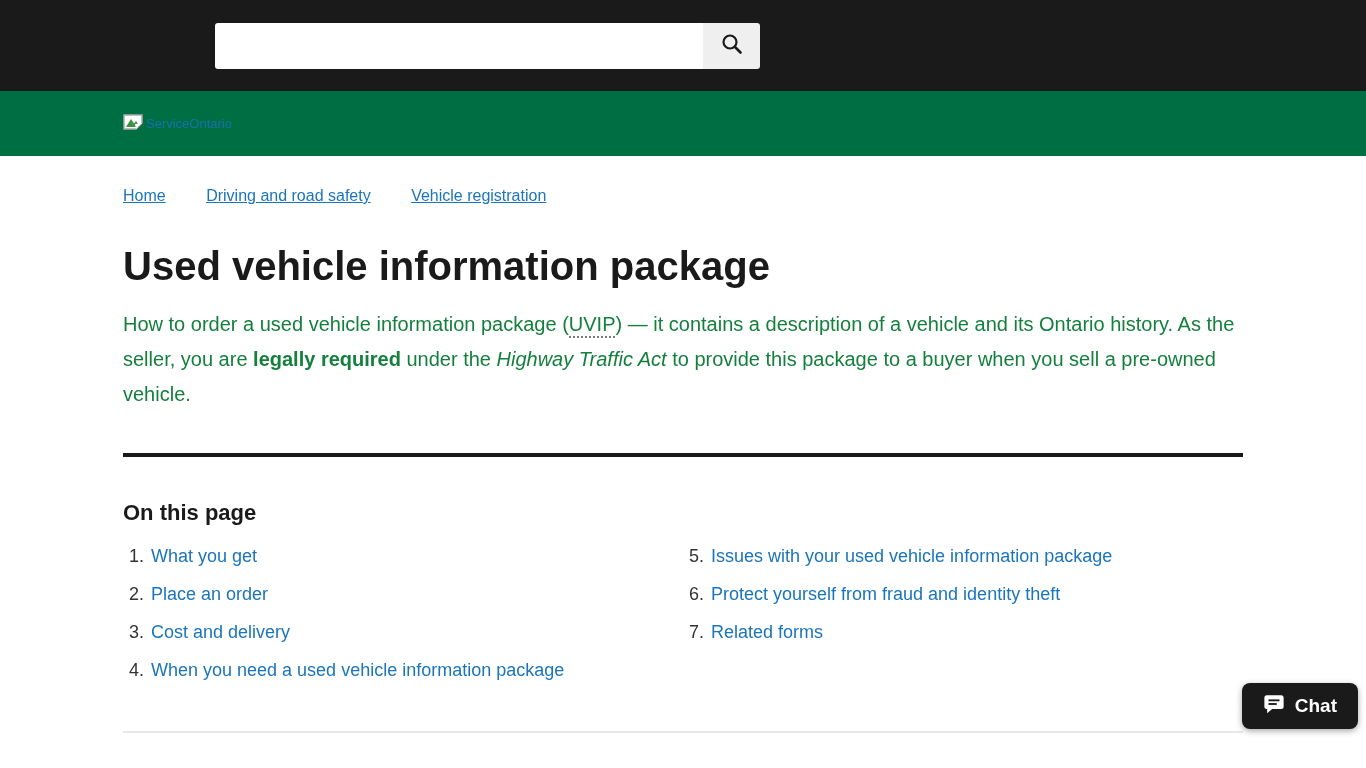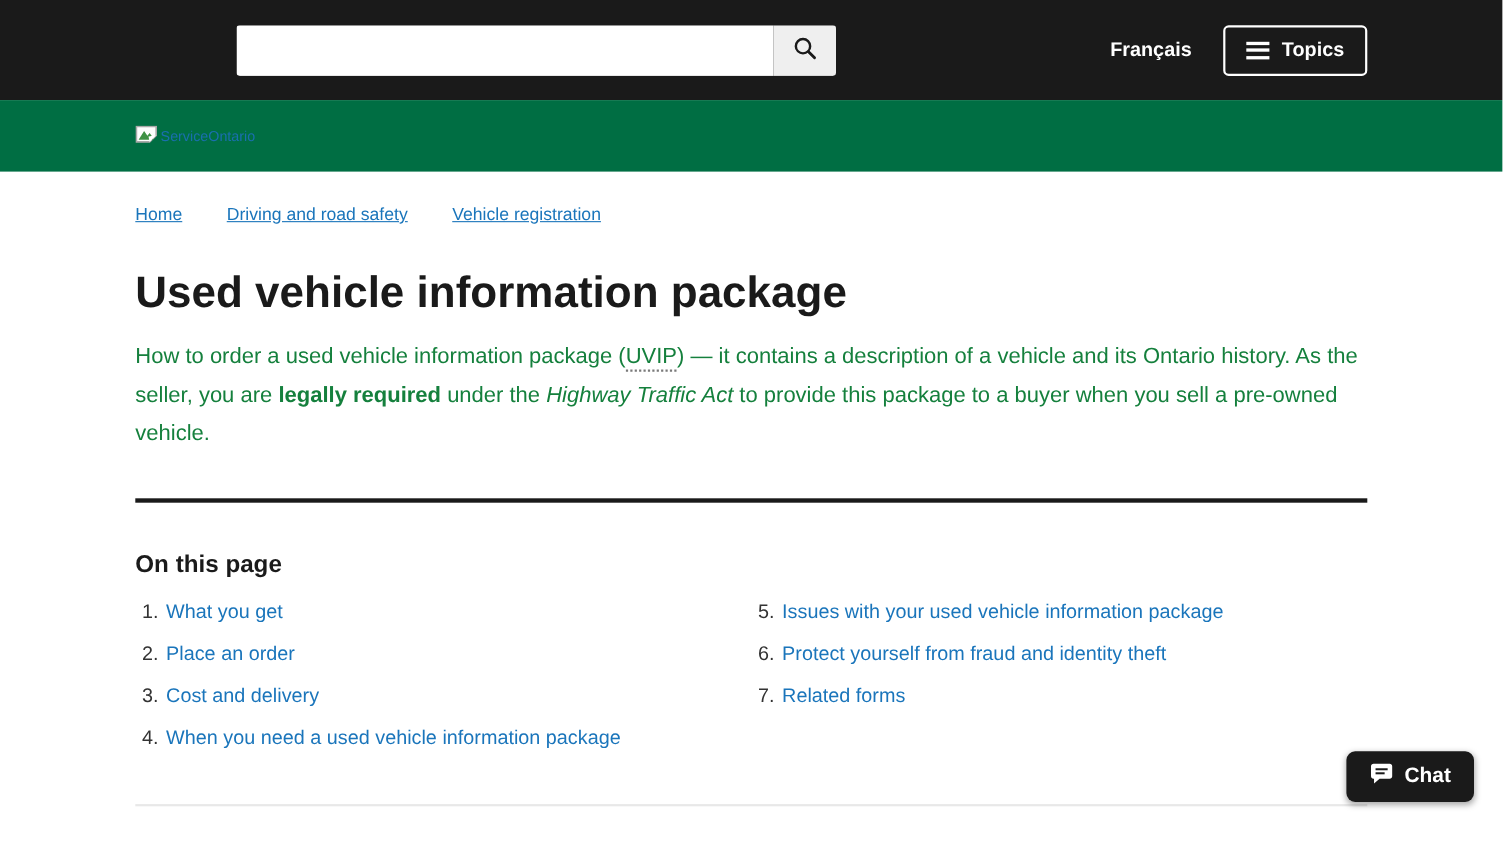--- a/index.html
+++ b/index.html
@@ -61,21 +61,21 @@
 
   .otp-columns { display: flex; margin-top: 19px; }
   .otp-col { width: 574px; list-style: none; }
   .otp-col li { display: flex; font-size: 18px; line-height: 22px; margin-bottom: 16px; }
   .otp-num { color: #333333; width: 22px; flex: 0 0 auto; margin-left: 6px; }
   .otp-col a { color: #1a75bb; text-decoration: none; cursor: pointer; }
 
   .hr-light { border: none; border-top: 2px solid #e8e8e8; margin-top: 34px; }
 
   
-  .chat-btn { position: fixed; right: 26px; bottom: 39px; height: 46px;
+  .chat-btn { position: fixed; right: 8px; bottom: 39px; height: 46px;
     background: #1a1a1a; color: #ffffff; border: none; border-radius: 8px;
     font-family: inherit; font-size: 19px; font-weight: bold; display: flex;
     align-items: center; gap: 10px; padding: 0 21px; cursor: pointer;
     box-shadow: 0 2px 6px rgba(0,0,0,0.35); }
 </style>
 </head>
 <body>
 
 <header class="top-bar">
   <div class="container">
@@ -85,31 +85,20 @@
       <button class="search-btn">
         <span>
           <svg width="26" height="26" viewBox="0 0 26 26" fill="none">
             <circle cx="11" cy="11" r="6.5" stroke="#1a1a1a" stroke-width="2.2"></circle>
             <line x1="16" y1="16" x2="21.5" y2="21.5" stroke="#1a1a1a" stroke-width="2.6" stroke-linecap="round"></line>
           </svg>
         </span>
       </button>
     </div>
 
-    <div class="header-right">
-      <a class="lang-link">Français</a>
-      <button class="topics-btn">
-        <span class="hamburger">
-          <span></span>
-            <span></span>
-            <span></span>
-        </span>
-        <span>Topics</span>
-      </button>
-    </div>
   </div>
 </header>
 
 <div class="green-bar">
   <div class="container">
     <a class="so-link"><span class="broken-img">
         <svg width="20" height="16" viewBox="0 0 20 16">
           <polygon points="1,1 19,1 19,9 13,15 1,15" fill="#fdfdfd" stroke="#a9a9a9" stroke-width="1.5"></polygon>
           <polygon points="3,13 8,5 11,9.5 13,7 16,11 16,13" fill="#3f9144"></polygon>
           <polygon points="19,9 13,15 12,10" fill="#ffffff"></polygon>

